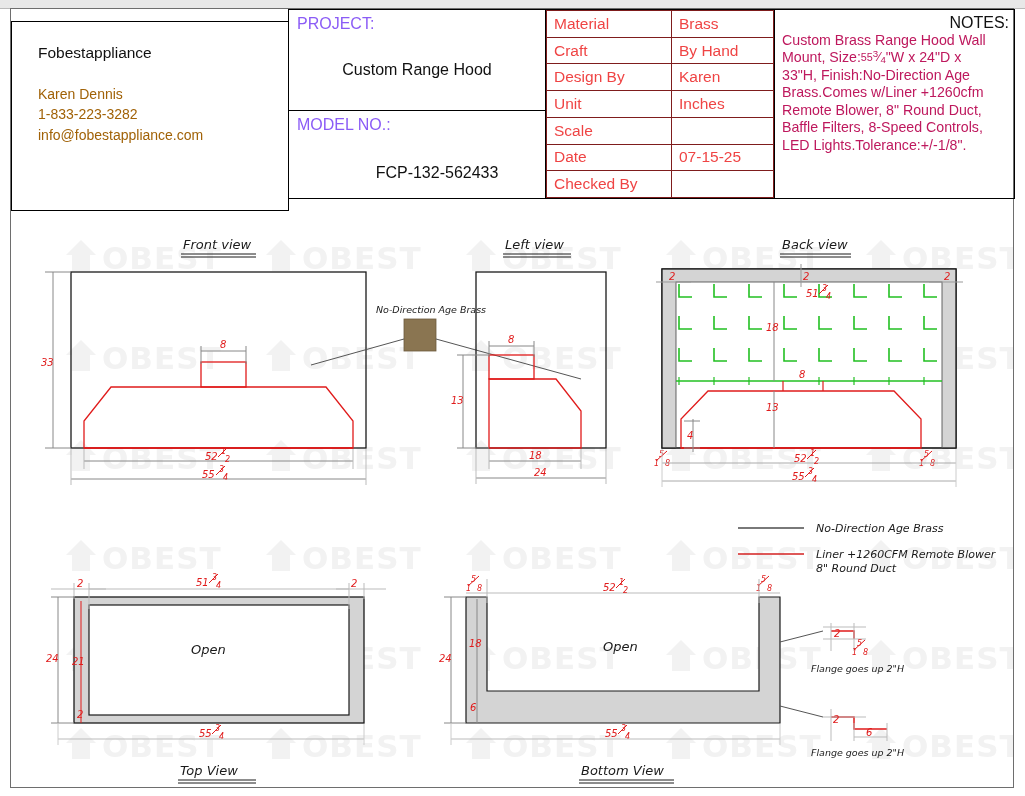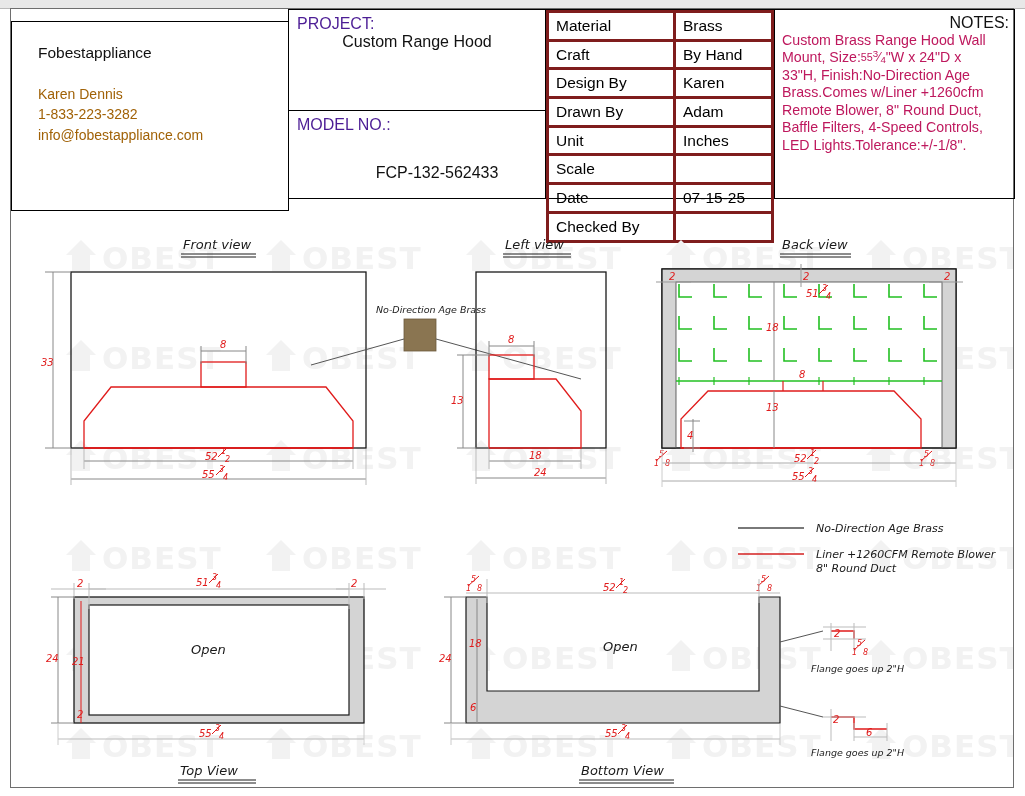--- a/index.html
+++ b/index.html
@@ -13,27 +13,27 @@
   #tb-company{left:0;top:12px;width:278px;height:190px;}
   #tb-projcol{left:277px;top:0;width:258px;height:190px;}
   #tb-proj{position:absolute;left:0;top:0;width:100%;height:101px;box-sizing:border-box;border-bottom:1px solid #000;}
   #tb-model{position:absolute;left:0;top:101px;width:100%;height:89px;box-sizing:border-box;}
   #tb-spec{left:534px;top:0;width:230px;height:190px;}
   #tb-notes{left:763px;top:0;width:241px;height:190px;}
 
   .company-inner{padding:22px 0 0 26px;}
   .company-name{font-size:15.5px;color:#111;margin-bottom:22px;}
   .company-line{font-size:14px;color:#a16207;line-height:1.45;}
-  .lbl{font-size:16px;color:#4c1d95;padding:5px 0 0 8px;}
-  .ctr-val{font-size:16px;color:#111;text-align:center;margin-top:0;}
+  .lbl{font-size:16px;color:#8b5cf6;padding:5px 0 0 8px;}
+  .ctr-val{font-size:16px;color:#111;text-align:center;margin-top:28px;}
   .ctr-val.model{text-align:center;margin-top:30px;padding-left:40px;}
 
   
   #tb-spec table{border-collapse:collapse;width:100%;height:100%;table-layout:fixed;}
-  #tb-spec td{border:3px solid #7f1d1d;font-size:15.5px;color:#000000;padding:1px 0 1px 7px;height:23.7px;}
+  #tb-spec td{border:1px solid #7f1d1d;font-size:15.5px;color:#ef4444;padding:1px 0 1px 7px;height:23.7px;}
   #tb-spec td.k{width:117px;}
 
   
   .notes-inner{padding:4px 5px 0 7px;}
   .notes-title{font-size:16px;color:#111;text-align:right;}
   .notes-body{font-size:14.2px;color:#be185d;line-height:1.23;}
   .frac{display:inline-block;vertical-align:middle;position:relative;top:-1px;font-size:.95em;}
   .frac .n{font-size:.72em;position:relative;top:-.45em;}
   .frac .s{font-size:.95em;}
   .frac .d{font-size:.72em;position:relative;top:.2em;}
@@ -85,24 +85,20 @@
             </tr>
           <tr>
               <td class="k">Craft</td>
               <td>By Hand</td>
             </tr>
           <tr>
               <td class="k">Design By</td>
               <td>Karen</td>
             </tr>
           <tr>
-              <td class="k">Drawn By</td>
-              <td>Adam</td>
-            </tr>
-          <tr>
               <td class="k">Unit</td>
               <td>Inches</td>
             </tr>
           <tr>
               <td class="k">Scale</td>
               <td></td>
             </tr>
           <tr>
               <td class="k">Date</td>
               <td>07-15-25</td>
@@ -117,21 +113,21 @@
 
     <div class="tb" id="tb-notes">
       <div class="notes-inner">
         <div class="notes-title">NOTES:</div>
         <div class="notes-body">
           <div>Custom Brass Range Hood Wall</div>
           <div><span>Mount, Size:</span><span class="frac"><span style="font-size:.8em">55</span><span class="n">3</span><span class="s">⁄</span><span class="d">4</span></span><span>"W x 24"D x</span></div>
           <div>33"H, Finish:No-Direction Age</div>
           <div>Brass.Comes w/Liner +1260cfm</div>
           <div>Remote Blower, 8" Round Duct,</div>
-          <div>Baffle Filters, 4-Speed Controls,</div>
+          <div>Baffle Filters, 8-Speed Controls,</div>
           <div>LED Lights.Tolerance:+/-1/8".</div>
         </div>
       </div>
     </div>
 
     <div id="draw">
       <svg width="1002" height="588" viewBox="0 0 1002 588" xmlns="http://www.w3.org/2000/svg">
         <defs>
           <g id="wmk">
             <path d="M0 16 L15 1 L30 16 Z" fill="#f2f2f2"></path>

